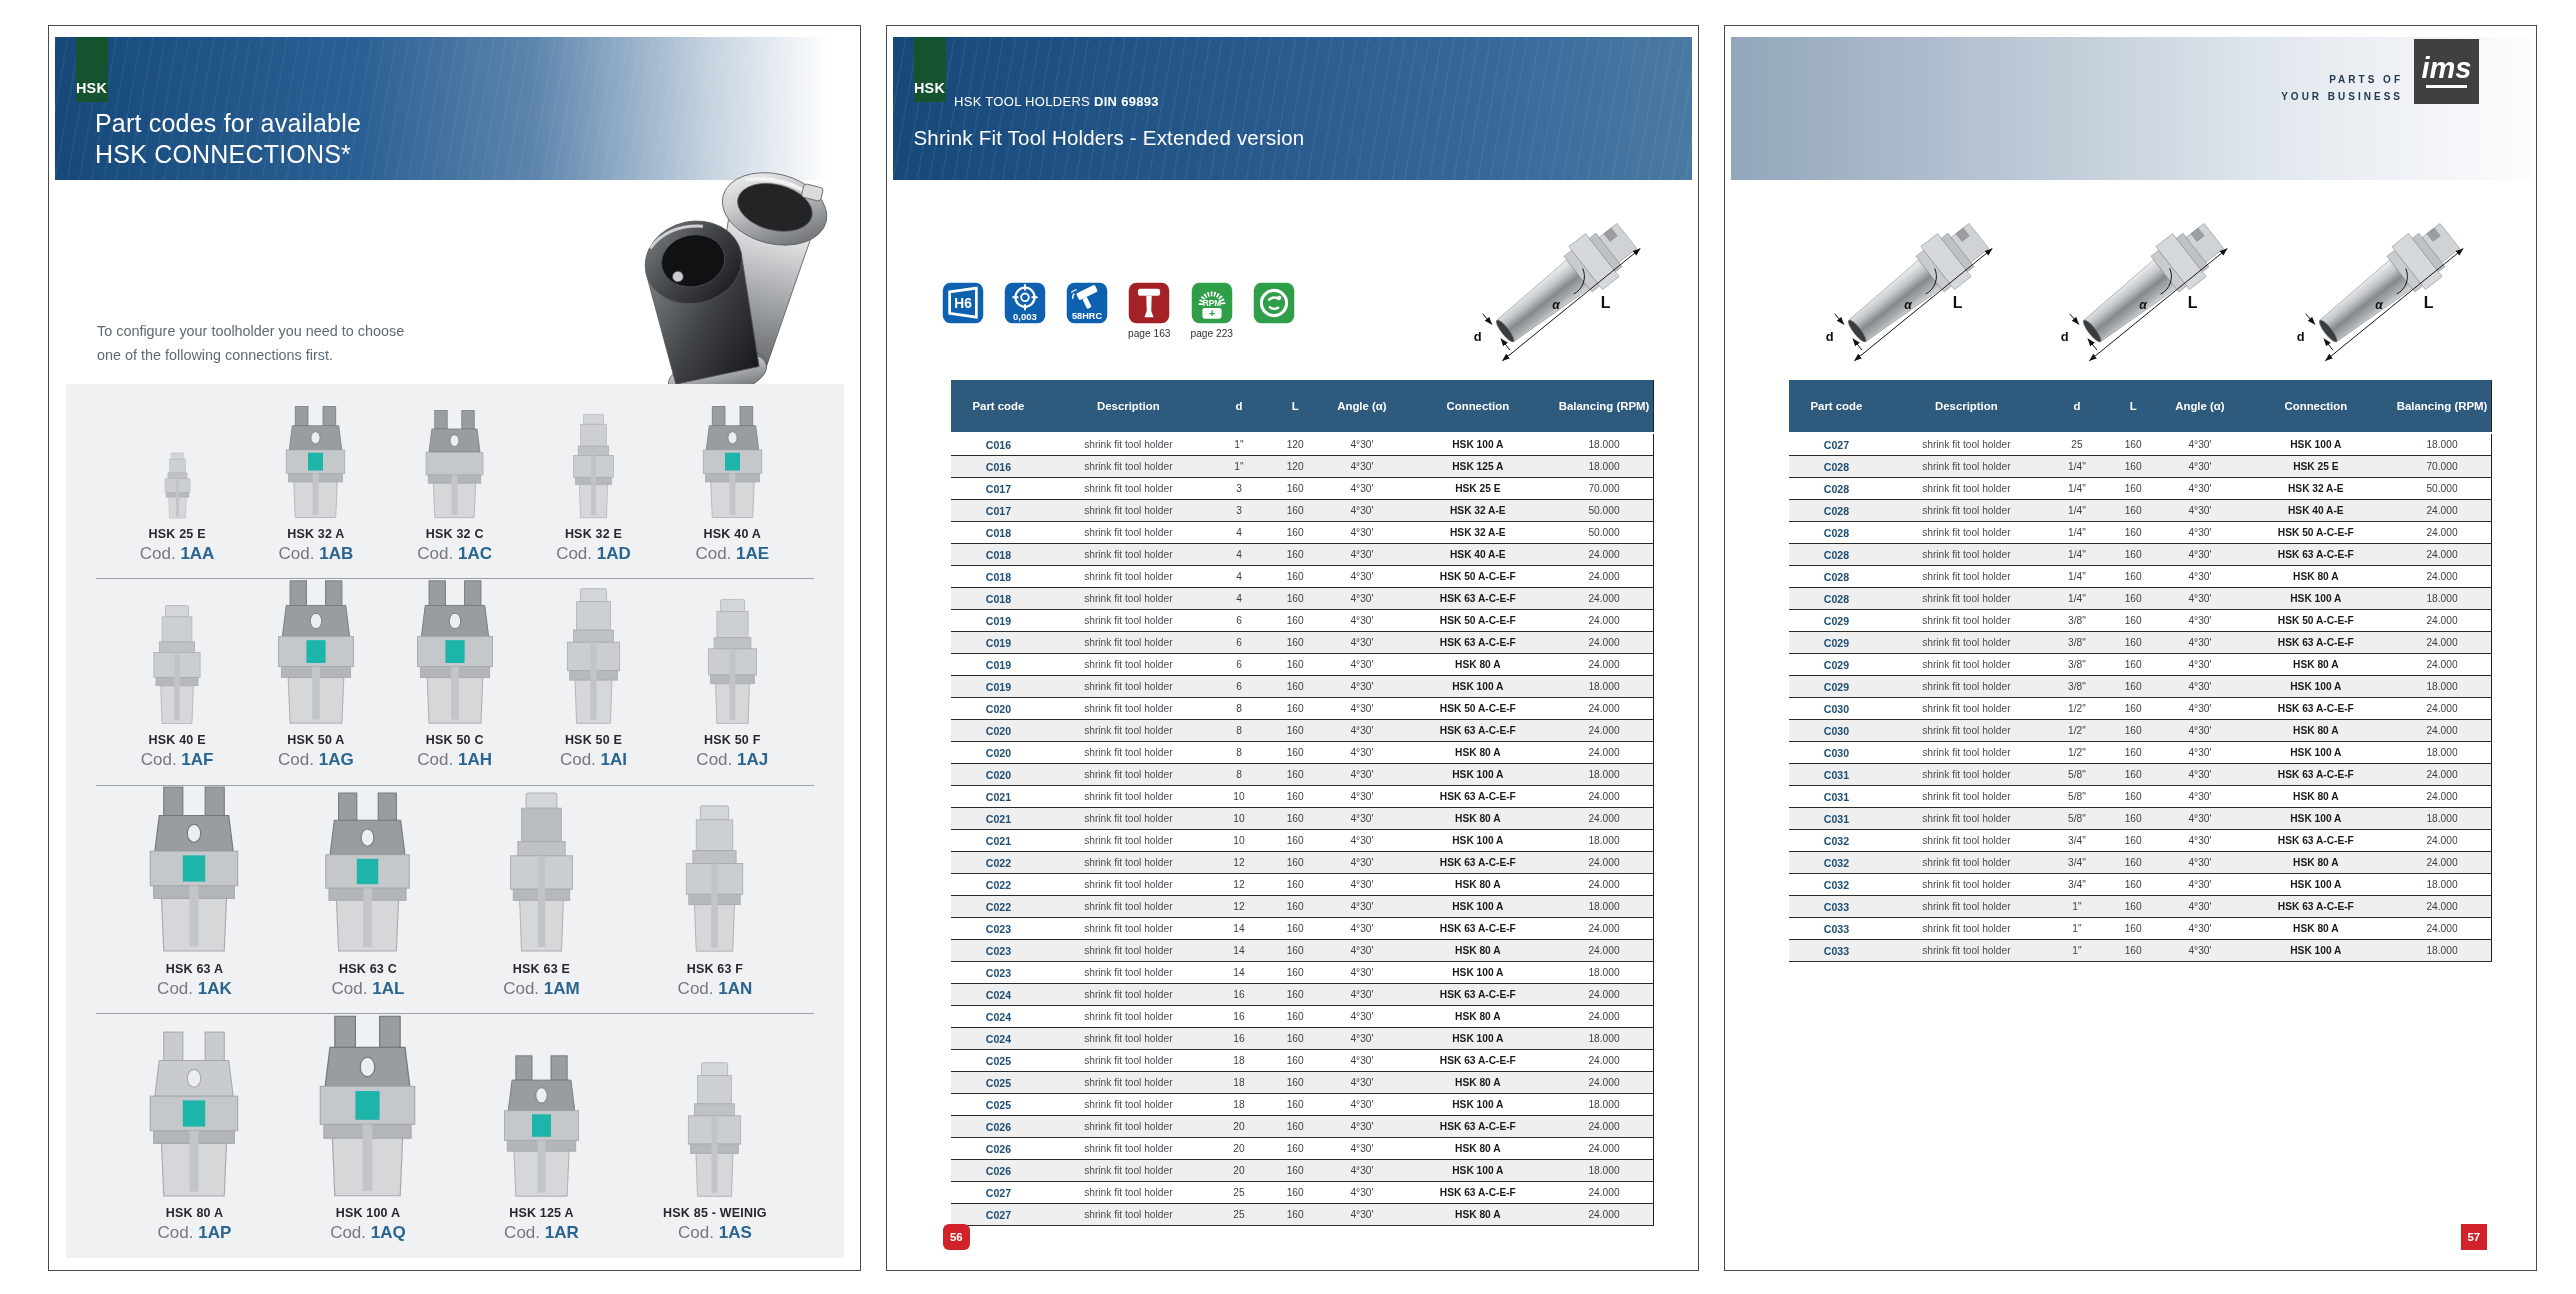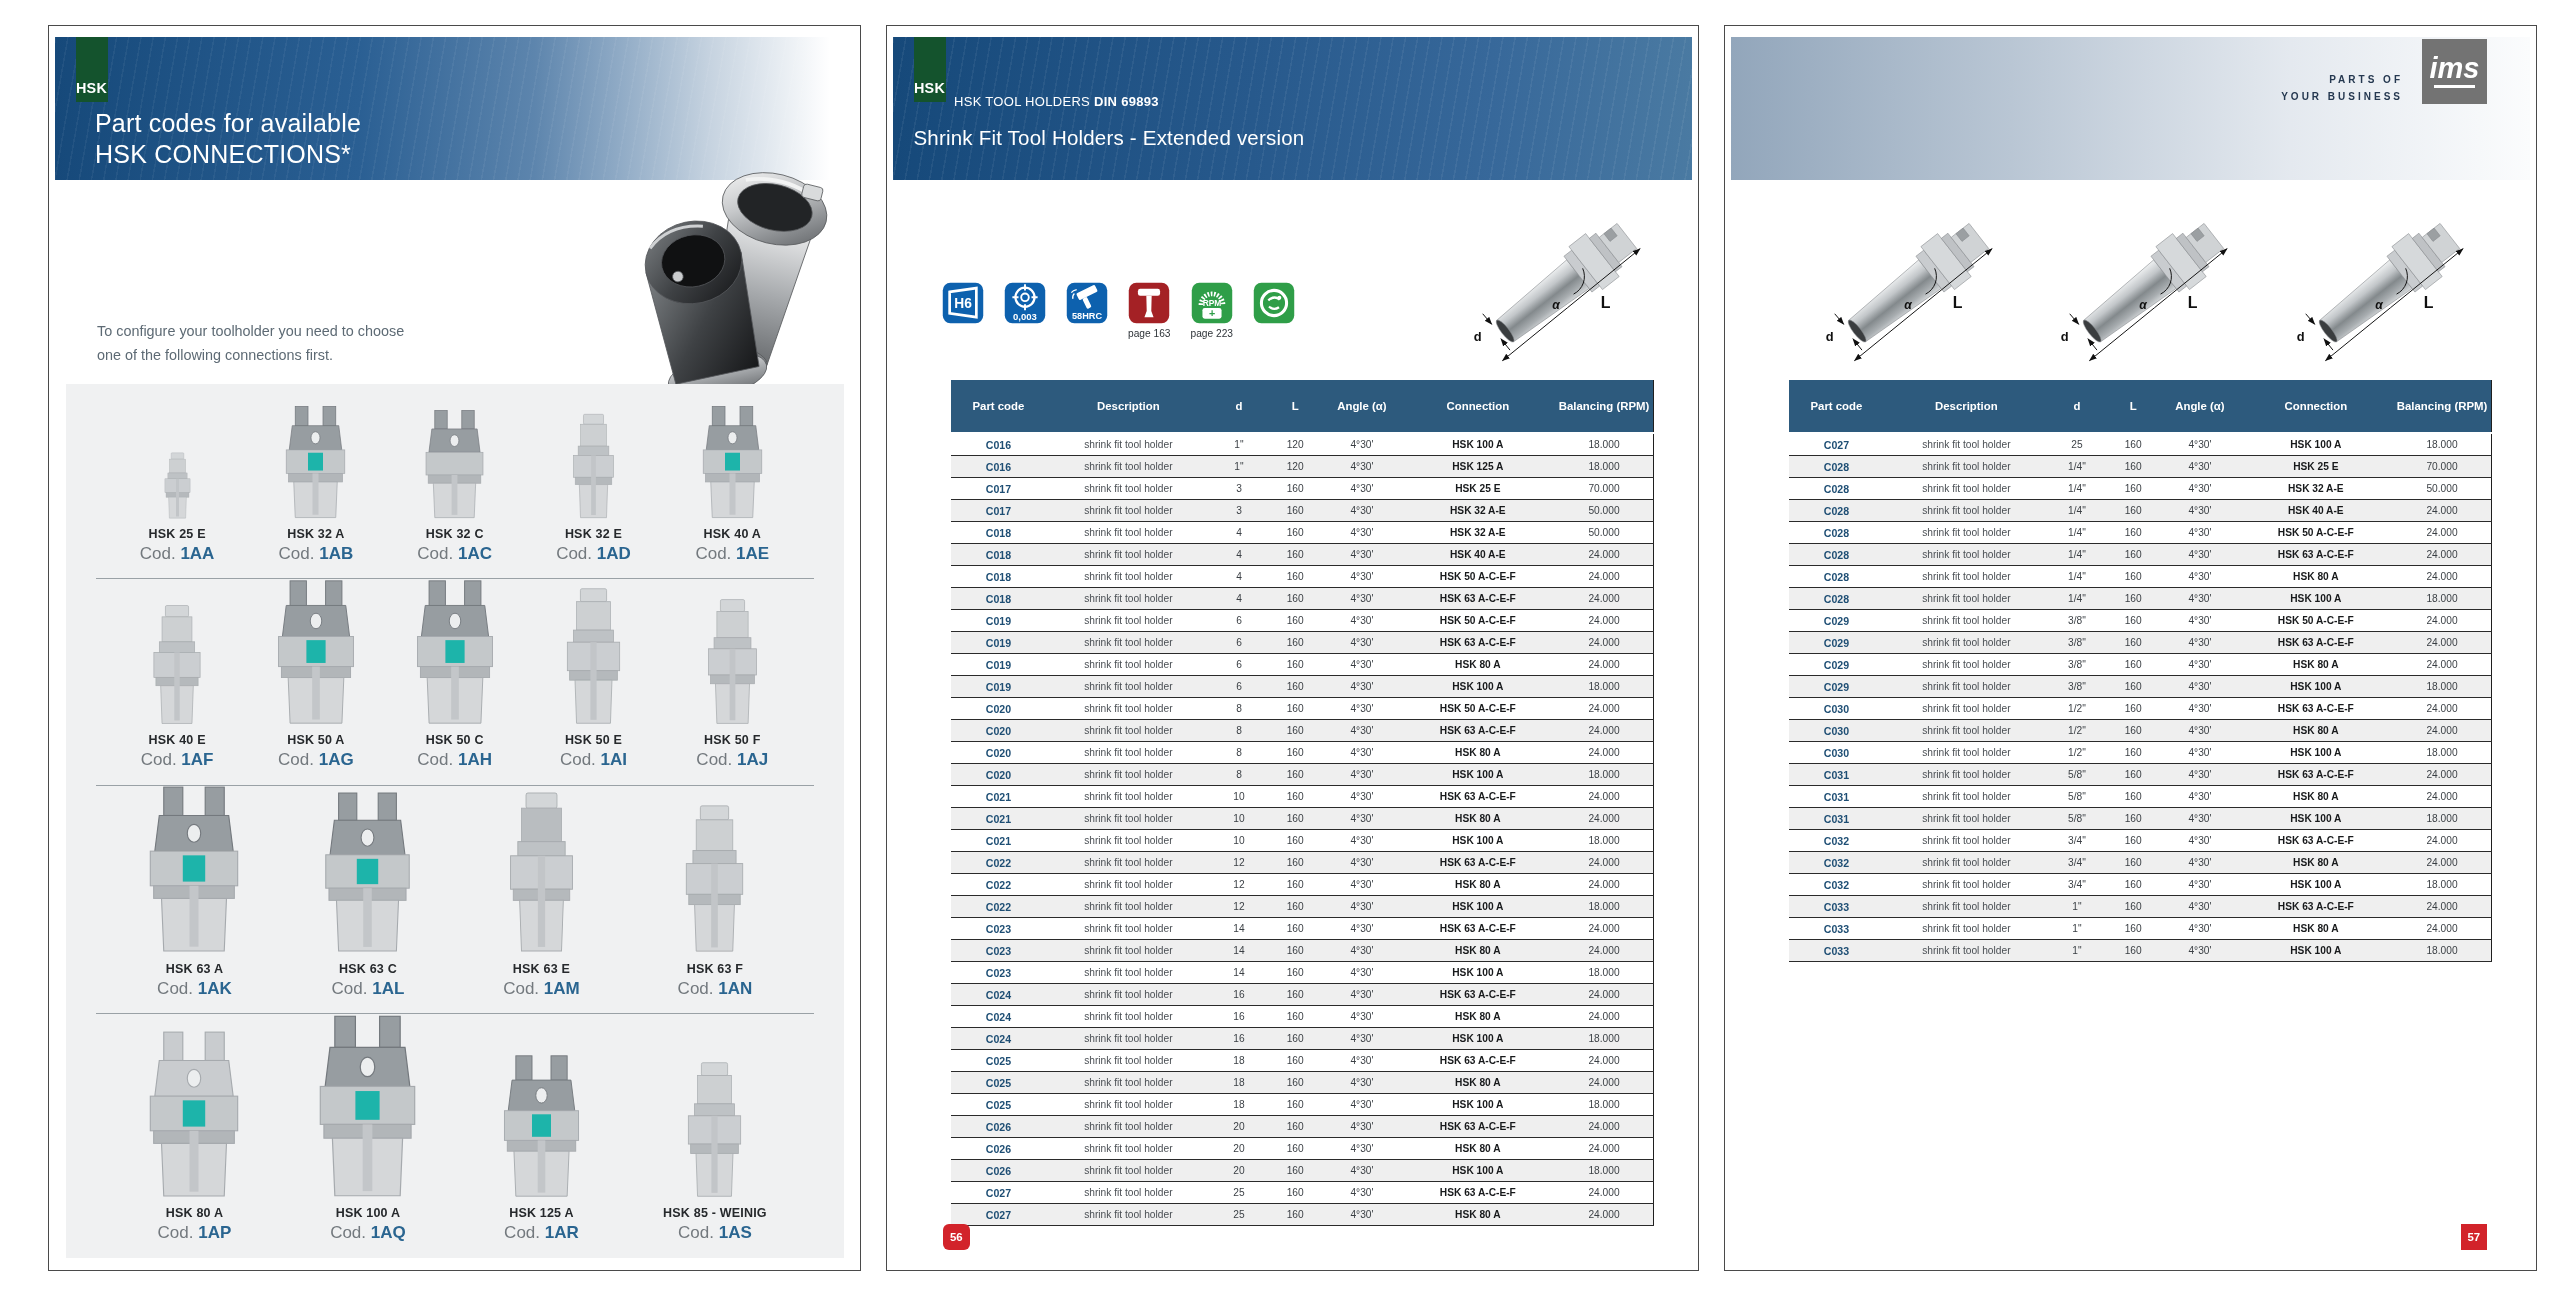--- a/index.html
+++ b/index.html
@@ -61,21 +61,21 @@
   .data-table td.c0{color:#1e4e74;font-weight:bold;font-size:10.6px;}
   .data-table td.c1{color:#4a4f54;}
   .data-table td.c5{color:#17191b;font-weight:bold;}
 
   .pagenum{position:absolute;width:26.5px;height:26.5px;background:#d2232a;color:#fff;font-size:11.4px;font-weight:bold;
     display:flex;align-items:center;justify-content:center;bottom:20px;}
   .pagenum-left{left:56px;border-radius:6px;}
   .pagenum-right{right:49px;}
 
   .tagline{position:absolute;right:133px;top:46px;text-align:right;font-size:10px;font-weight:bold;letter-spacing:3px;color:#253850;line-height:16.7px;}
-  .ims-logo{position:absolute;right:49px;top:13px;width:65px;height:65px;background:#737373;color:#fff;
+  .ims-logo{position:absolute;right:57px;top:13px;width:65px;height:65px;background:#404040;color:#fff;
     display:flex;flex-direction:column;align-items:center;justify-content:center;}
   .ims-logo .txt{font-size:29px;font-weight:bold;font-style:italic;line-height:27px;}
   .ims-logo .bar{width:41px;height:3px;background:#fff;margin-top:2.3px;}
 </style>
 </head>
 <body>
 
 <div class="page" id="page-left">
   <div class="band band-left"></div>
   <div class="hsk-tab">

